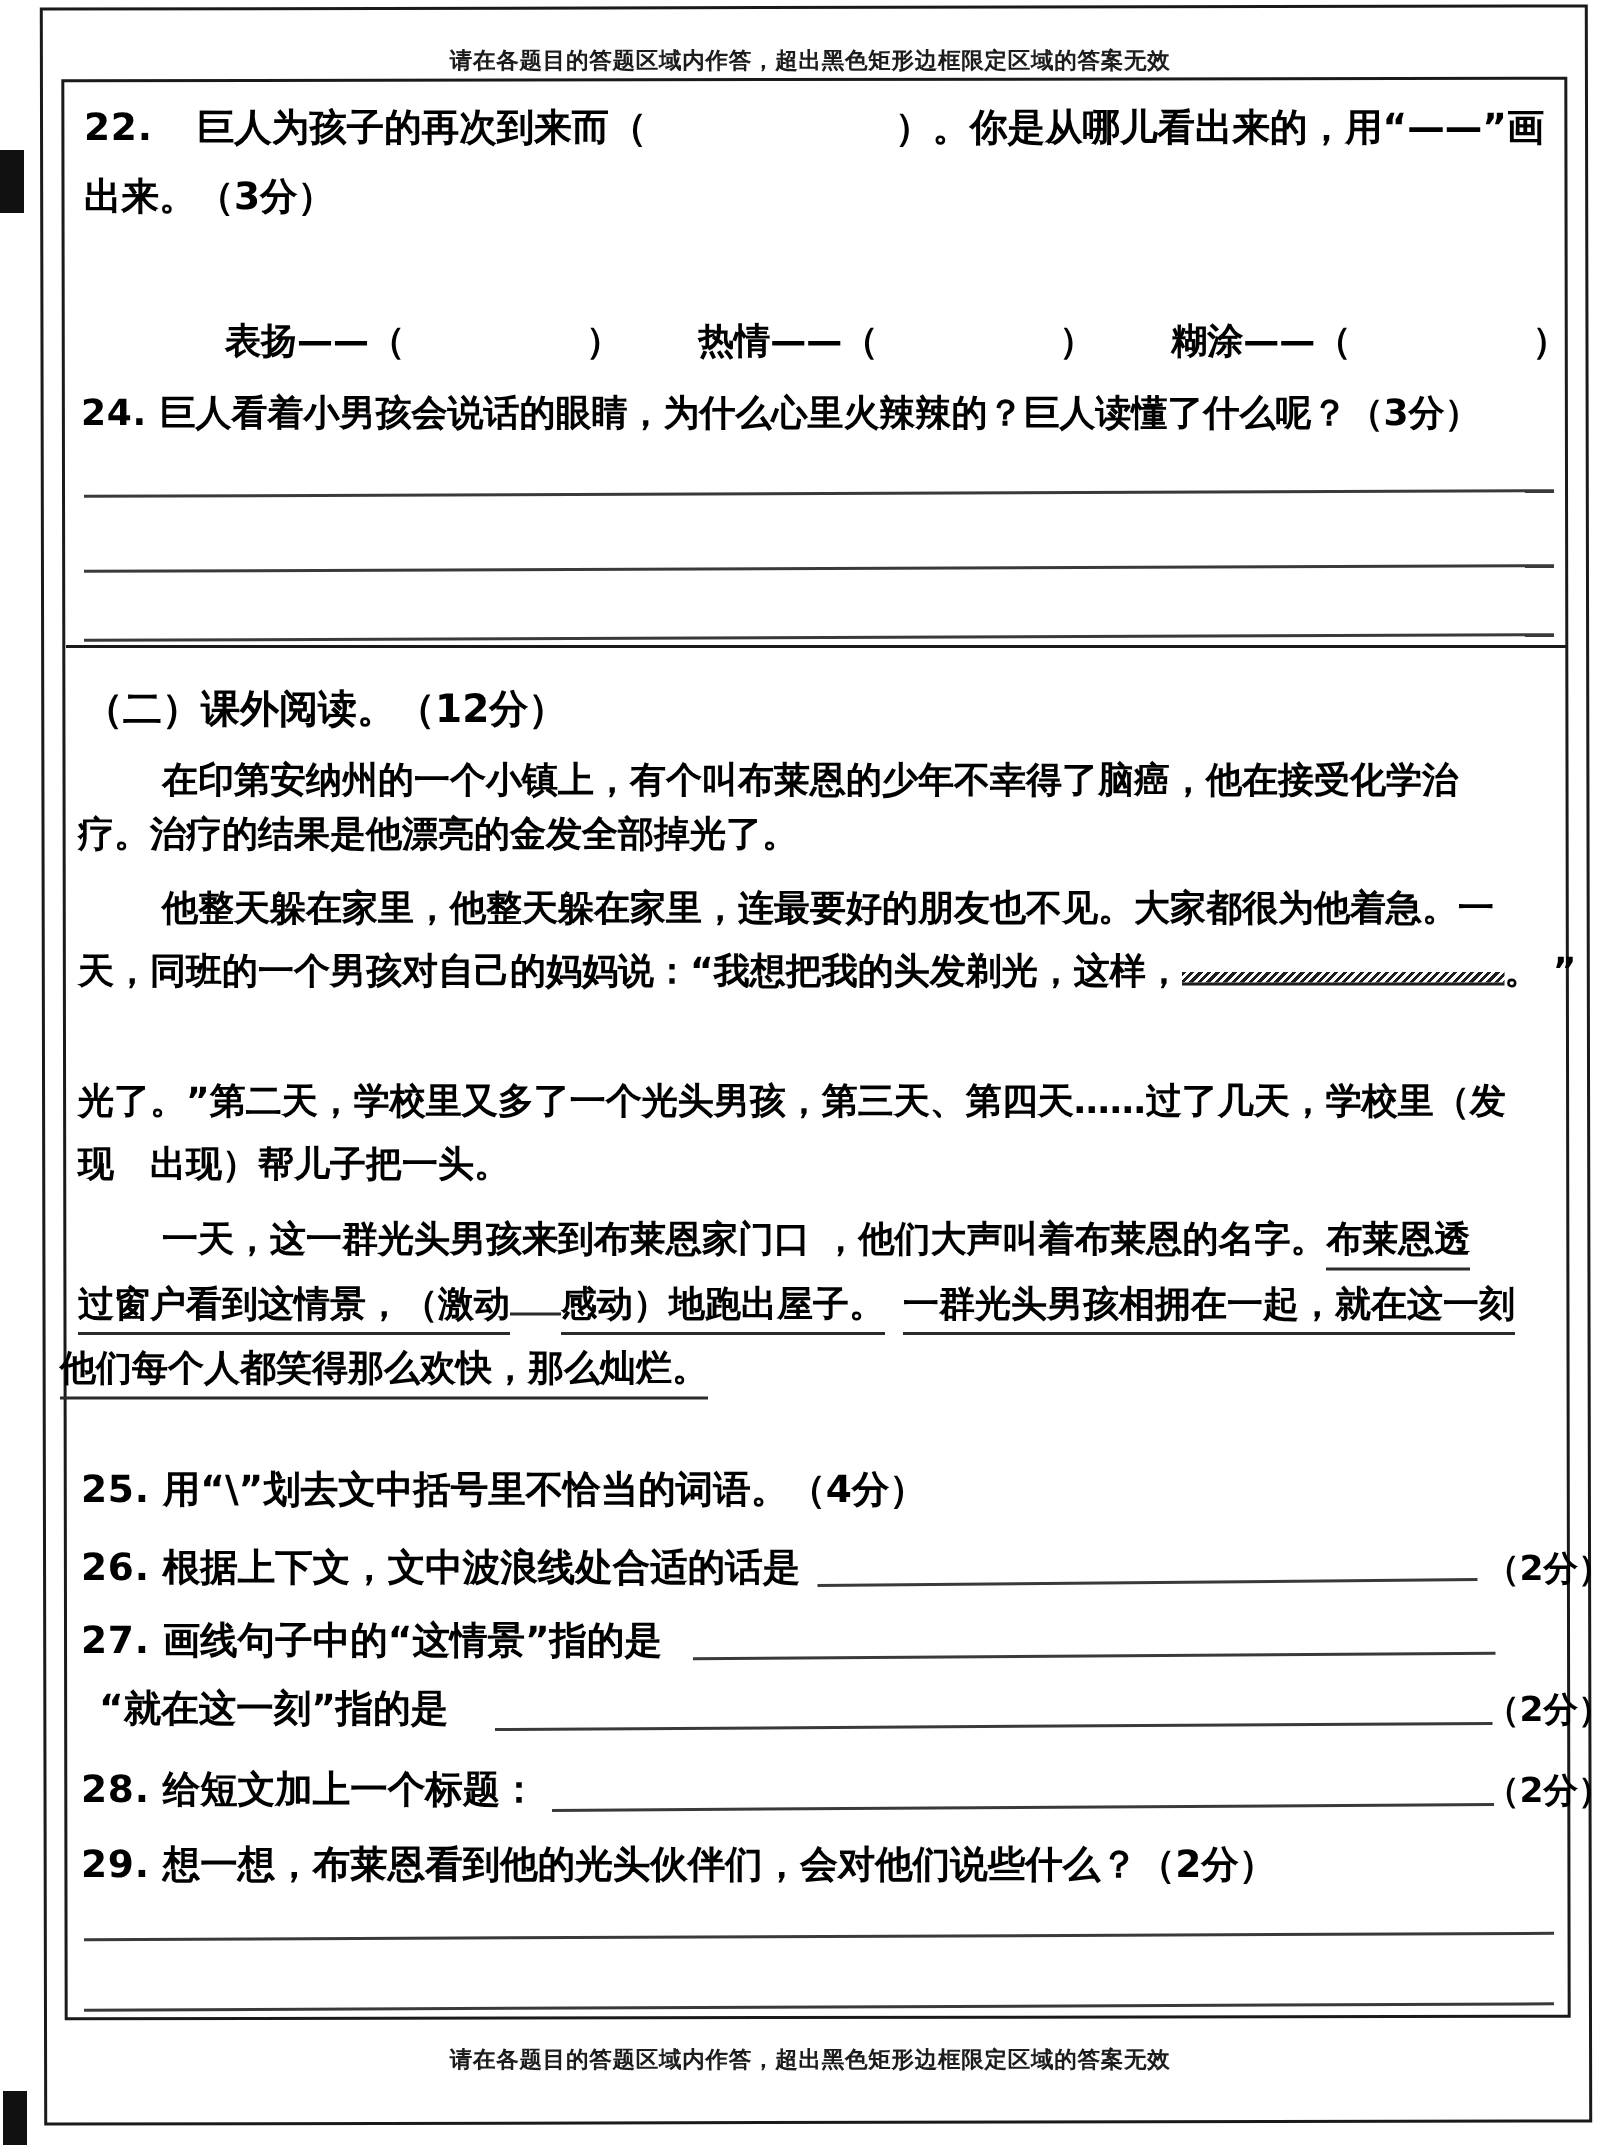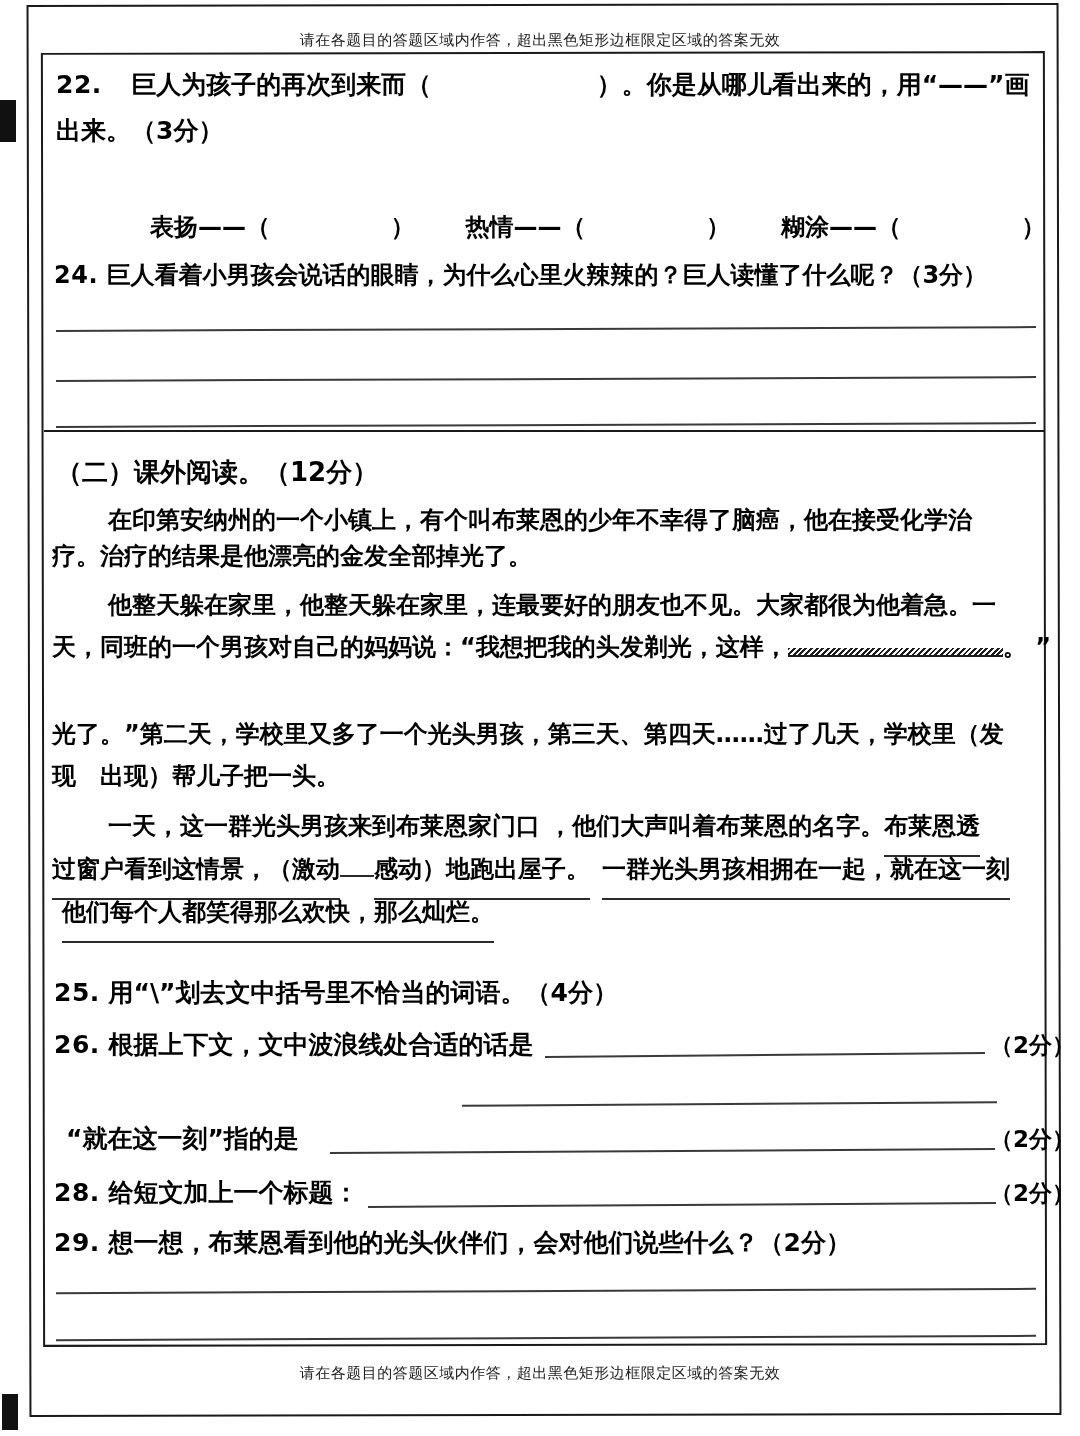--- a/index.html
+++ b/index.html
@@ -32,21 +32,21 @@
     border: 2px solid #1a1a1a;
     transform: rotate(-0.12deg);
   }
 
   
   .strip-note {
     position: absolute;
     left: 0; right: 0;
     text-align: center;
     font-size: 15px;
-    font-weight: 400;
+    font-weight: 700;
     letter-spacing: 0.5px;
     color: #1c1c1c;
     font-family: "DejaVu Sans", "Liberation Sans", sans-serif;
     white-space: nowrap;
   }
   .strip-top { top: 31px; }
   .strip-bottom { top: 1364px; }
 
   
   .answer-box {
@@ -93,21 +93,21 @@
   
   .rule {
     position: absolute;
     height: 0;
     border-top: 2px solid #3a3a3a;
   }
 
   
   .ul {
     border-bottom: 2px solid #2b2b2b;
-    padding-bottom: 15px;
+    padding-bottom: 5px;
   }
 
   
   .wavy {
     display: inline-block;
     width: 215px;
     height: 1.0em;
     vertical-align: -0.18em;
     position: relative;
   }
@@ -197,36 +197,40 @@
   <div class="para" style="left:52px; top:760px;">
     <span>现　出现）</span><span>帮儿子把一头。</span>
   </div>
 
   <div class="para" style="left:56px; top:810px;">
     <span class="indent"></span><span>一天，这一群光头男孩来到布莱恩家门口 ，他们大声叫着布莱恩的名字。</span><span class="ul">布莱恩透</span>
   </div>
   <div class="para" style="left:52px; top:853px;">
     <span class="ul">过窗户看到这情景，</span><span class="ul">（激动</span><span class="ul sp-wide"></span><span class="ul">感动）</span><span class="ul">地跑出屋子。</span><span class="sp-sm"></span><span class="ul">一群光头男孩相拥在一起，就在这一刻</span>
   </div>
-  <div class="para" style="left:62px; top:896px;">
+  <div class="para" style="left:40px; top:896px;">
     <span class="ul">他们每个人都笑得那么欢快，那么灿烂。</span>
   </div>
 
   <div class="q-line" style="left:54px; top:976px; font-size:25px;">
     <span class="num">25.</span>
     <span>用“\”划去文中括号里不恰当的词语。（4分）</span>
   </div>
 
   <div class="q-line" style="left:54px; top:1028px; font-size:25px;">
     <span class="num">26.</span>
     <span>根据上下文，文中波浪线处合适的话是</span>
   </div>
   <div class="rule" style="left:545px; top:1054px; width:440px; transform:rotate(-0.5deg);"></div>
   <div class="q-line mark" style="left:990px; top:1030px;">（2分）</div>
 
+  <div class="q-line" style="left:54px; top:1077px; font-size:25px;">
+    <span class="num">27.</span>
+    <span>画线句子中的“这情景”指的是</span>
+  </div>
   <div class="rule" style="left:462px; top:1103px; width:535px; transform:rotate(-0.4deg);"></div>
 
   <div class="q-line" style="left:66px; top:1122px; font-size:25px;">“就在这一刻”指的是</div>
   <div class="rule" style="left:330px; top:1150px; width:665px; transform:rotate(-0.35deg);"></div>
   <div class="q-line mark" style="left:990px; top:1124px;">（2分）</div>
 
   <div class="q-line" style="left:54px; top:1176px; font-size:25px;">
     <span class="num">28.</span>
     <span>给短文加上一个标题：</span>
   </div>

